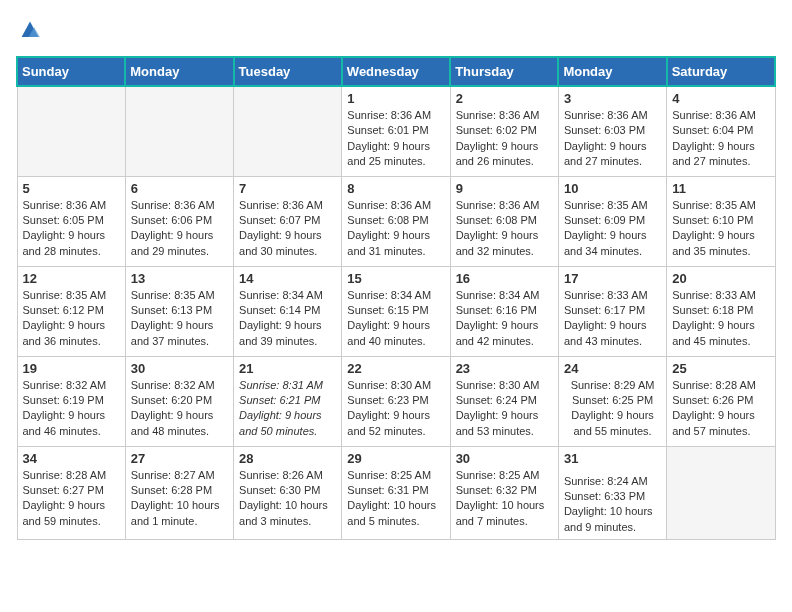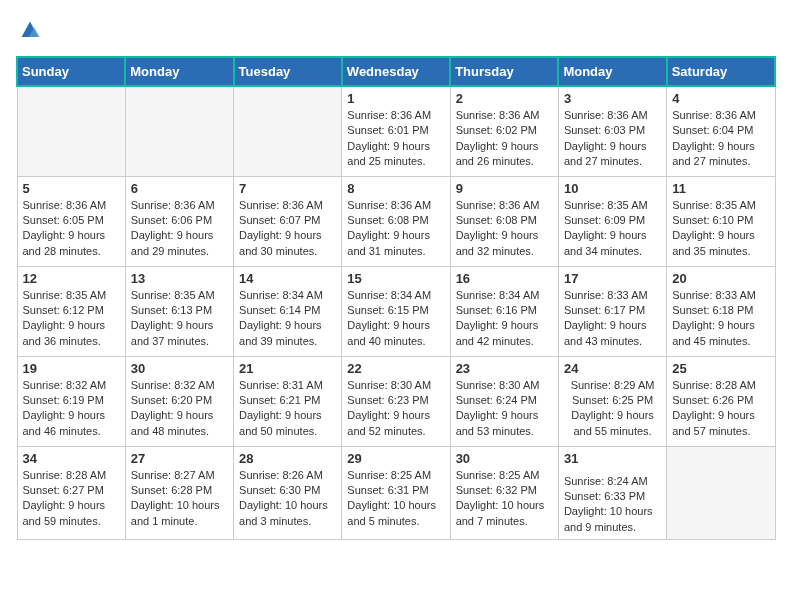--- a/index.html
+++ b/index.html
@@ -248,21 +248,21 @@
 Daylight: 9 hours and 46 minutes.</div>
         </td>
         <td>
           <span class="day-num">30</span>
           <div class="day-info" style="white-space: pre-line;">Sunrise: 8:32 AM
 Sunset: 6:20 PM
 Daylight: 9 hours and 48 minutes.</div>
         </td>
         <td>
           <span class="day-num">21</span>
-          <div class="day-info" style="white-space: pre-line;">Sunrise: 8:31 AM
+          <div class="day-info" style="white-space: pre-line; font-style: italic;">Sunrise: 8:31 AM
 Sunset: 6:21 PM
 Daylight: 9 hours and 50 minutes.</div>
         </td>
         <td>
           <span class="day-num">22</span>
           <div class="day-info" style="white-space: pre-line;">Sunrise: 8:30 AM
 Sunset: 6:23 PM
 Daylight: 9 hours and 52 minutes.</div>
         </td>
         <td>

